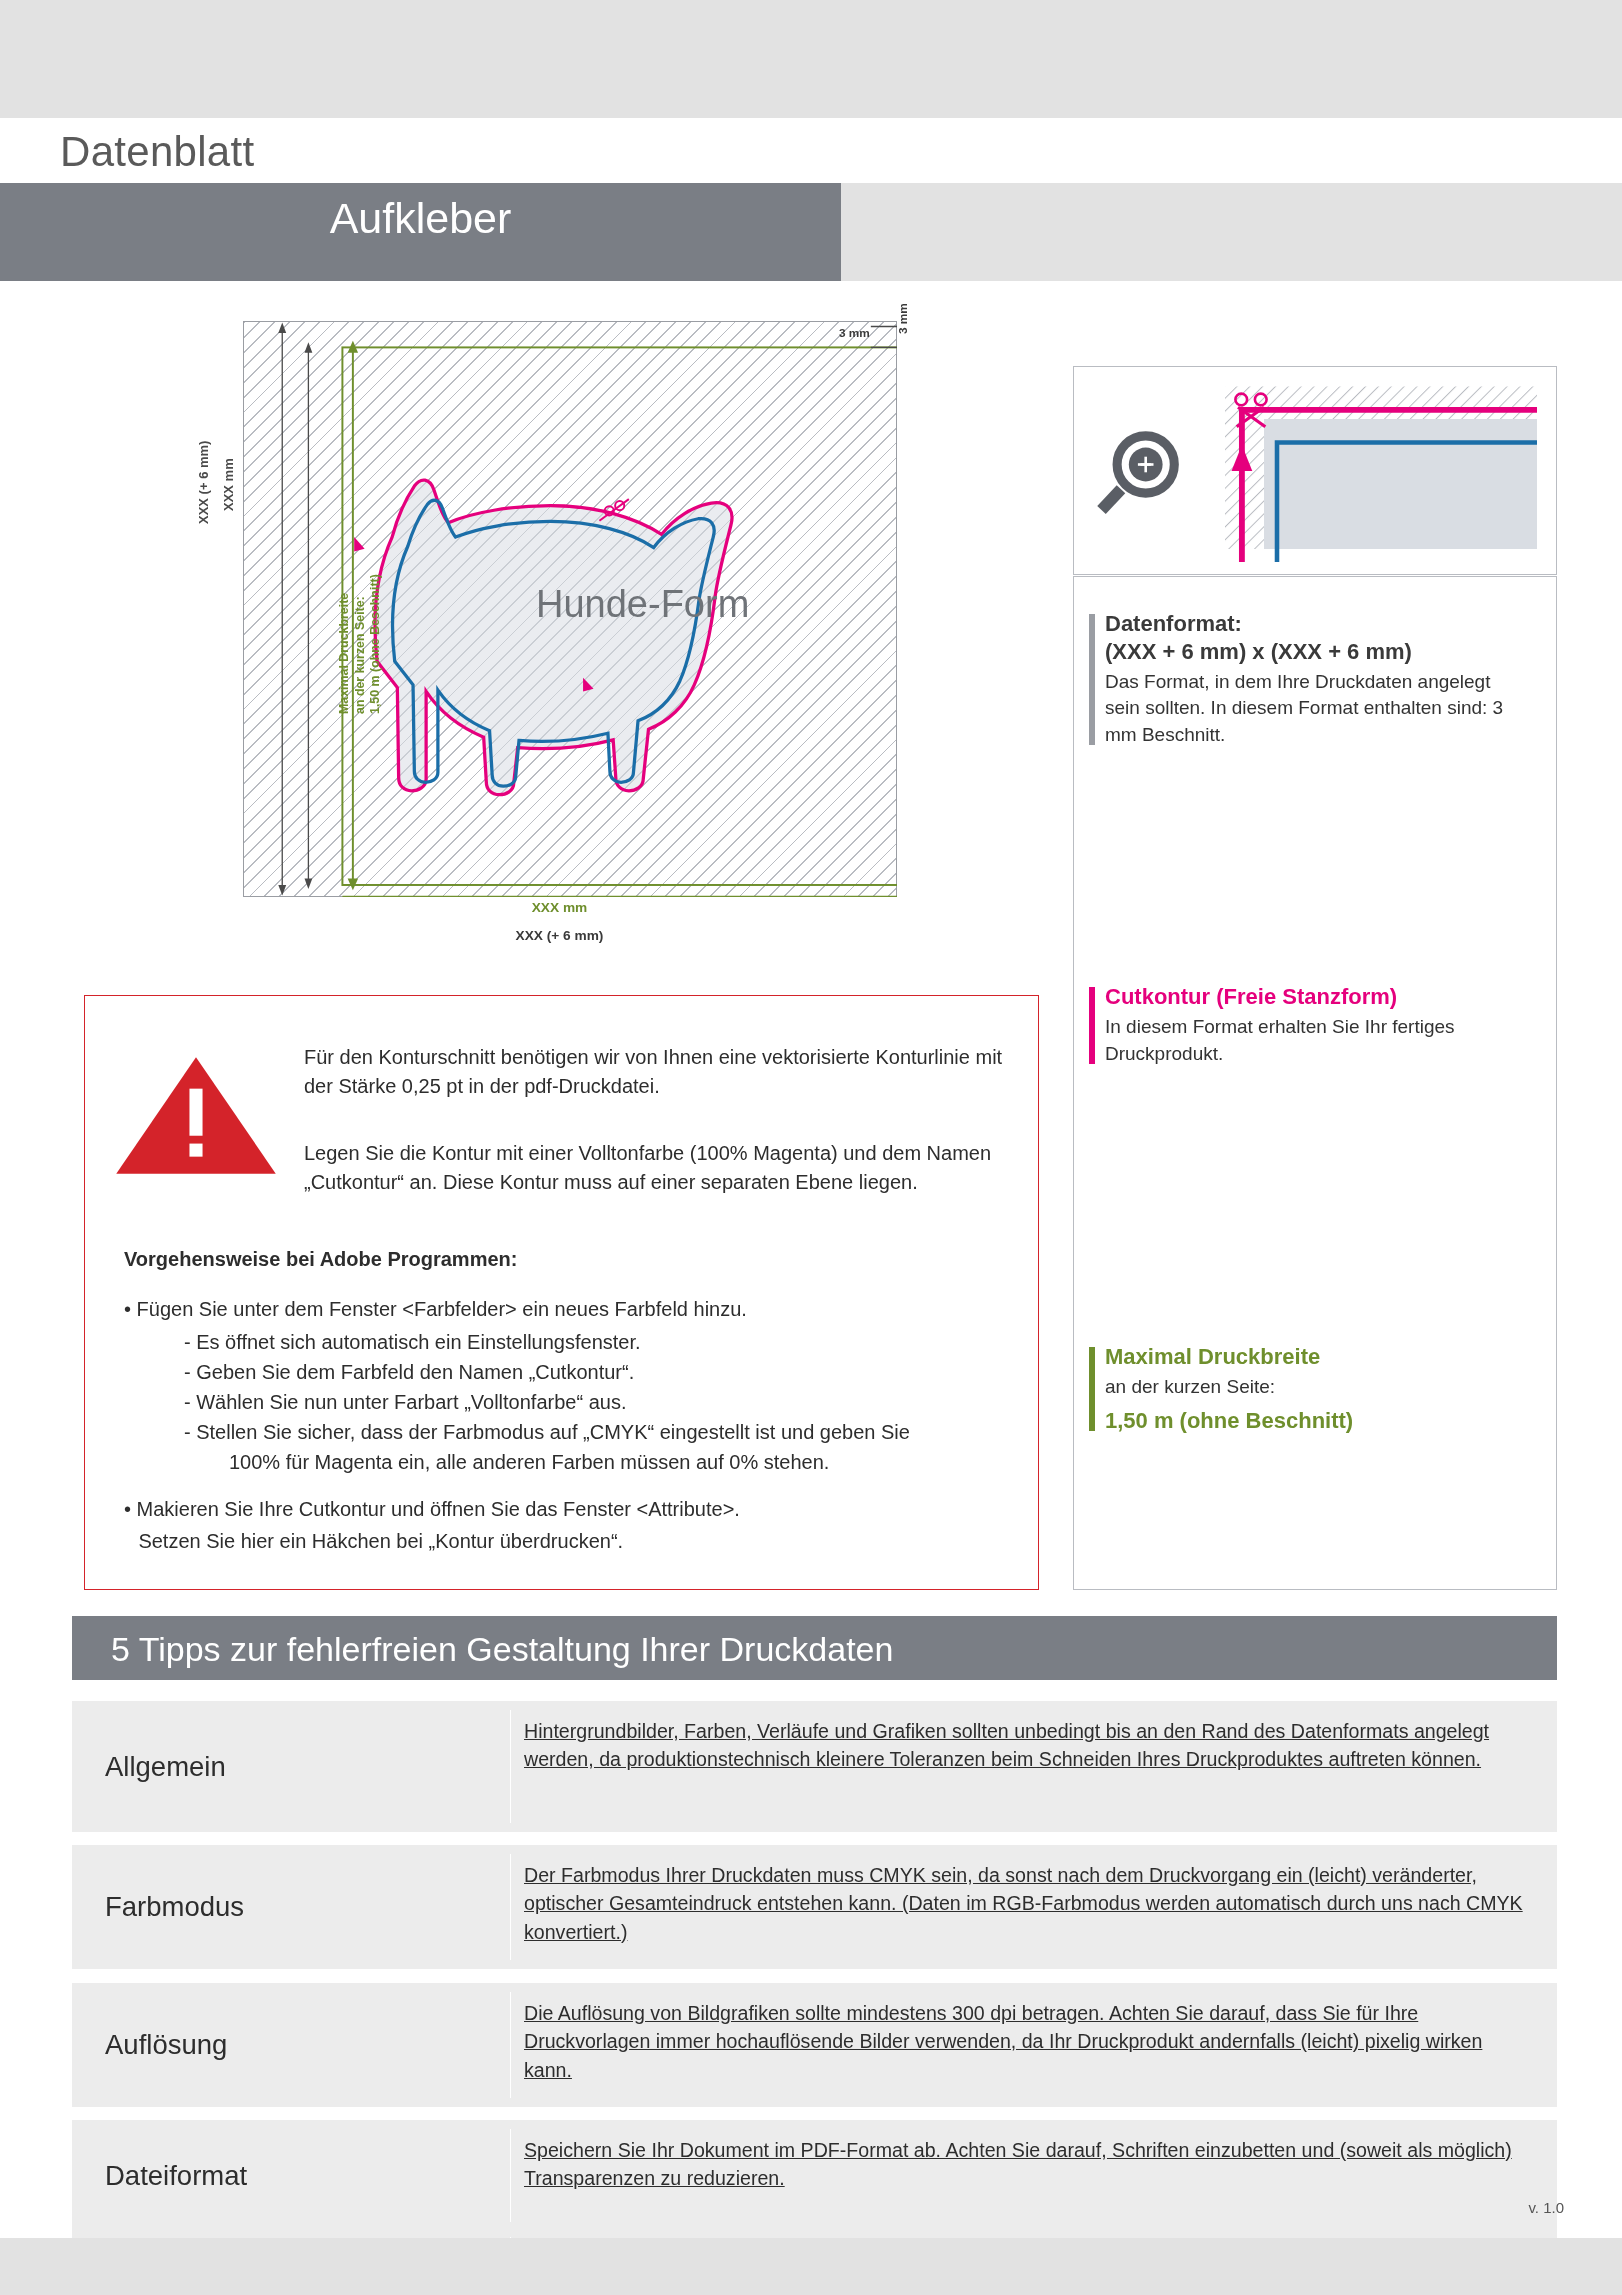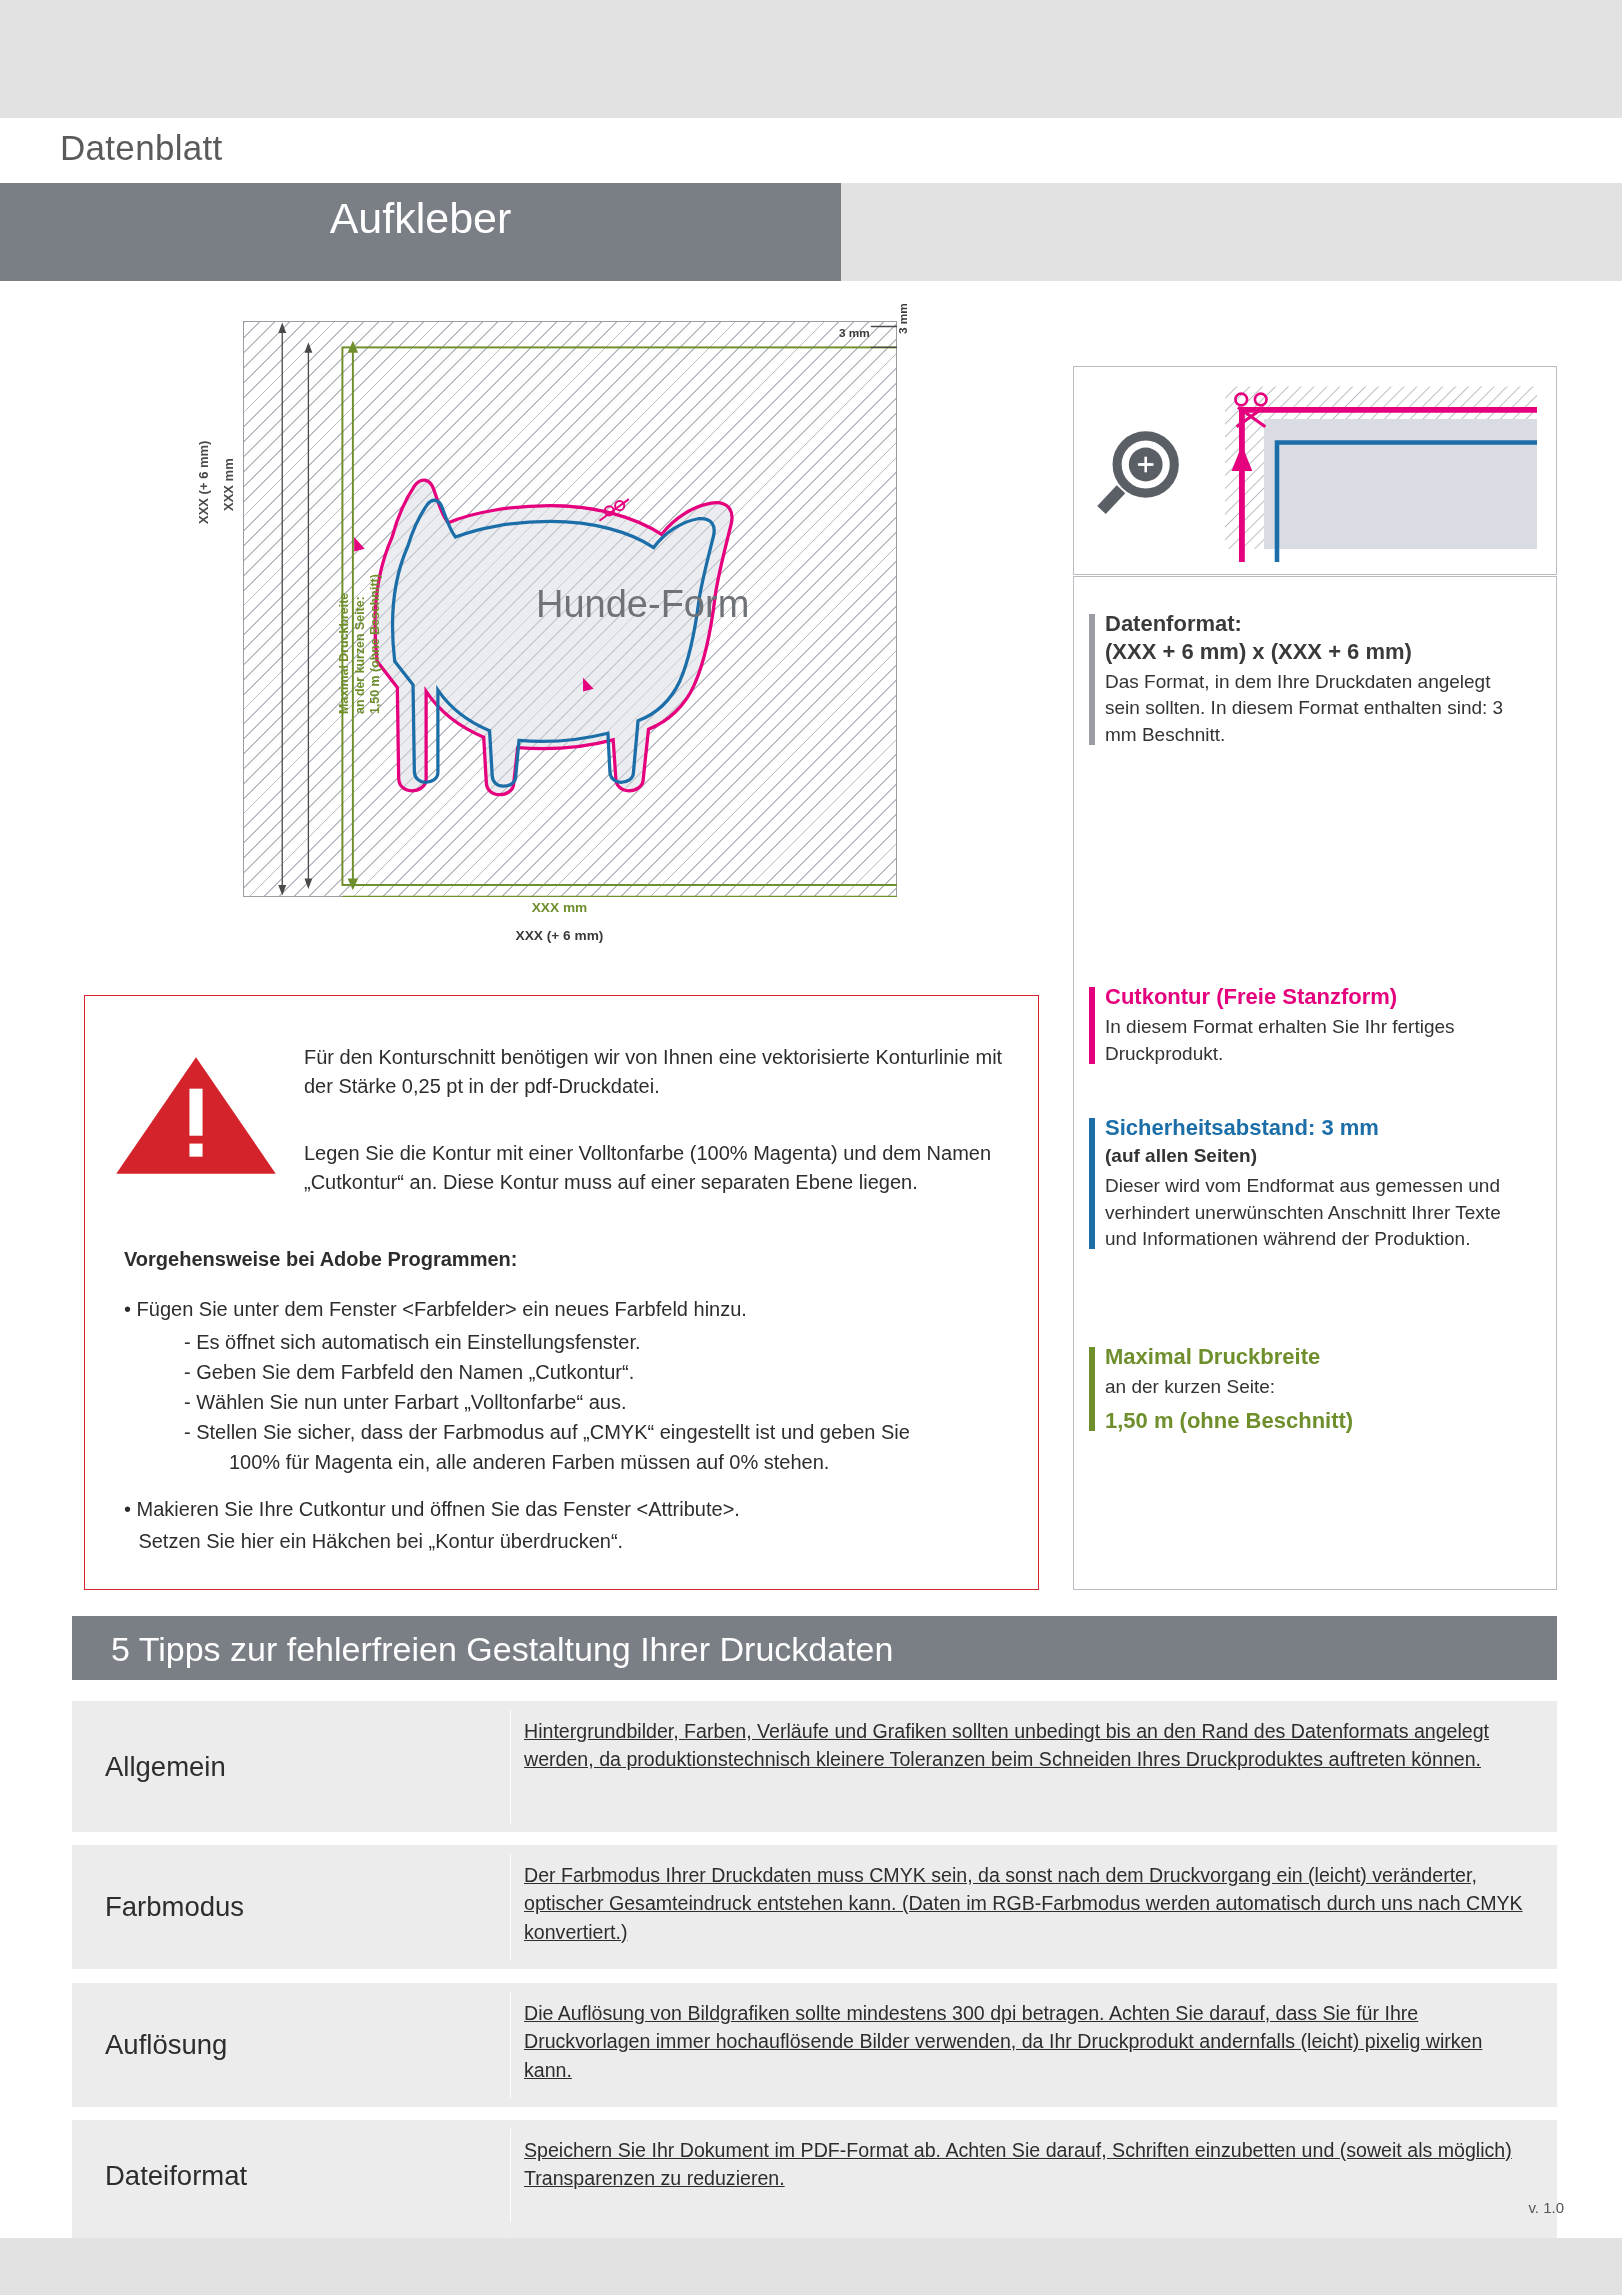--- a/index.html
+++ b/index.html
@@ -17,21 +17,21 @@
   .top-band {
     position:absolute; left:0; top:0; width:1623px; height:118px;
     background:#e2e2e2;
   }
   .datenblatt-tab {
     position:absolute; left:0; top:123px; width:334px; height:59px;
     background:#ffffff;
   }
   .datenblatt-label {
     position:absolute; left:60px; top:128px;
-    font-size:35px; color:#5a5a5a; letter-spacing:0.3px;
+    font-size:42px; color:#5a5a5a; letter-spacing:0.3px;
   }
   .title-band {
     position:absolute; left:0; top:183px; width:1623px; height:98px;
     background:#e2e2e2;
   }
   .title-dark {
     position:absolute; left:0; top:183px; width:841px; height:98px;
     background:#7a7e85;
   }
   .title-text {
@@ -323,26 +323,20 @@
     <p>Das Format, in dem Ihre Druckdaten angelegt sein sollten. In diesem Format enthalten sind: 3 mm Beschnitt.</p>
   </div>
 
 
   <div class="sec" style="top:406px;">
     <div class="bar pink-bar"></div>
     <h3 class="pink">Cutkontur (Freie Stanzform)</h3>
     <p class="pink">In diesem Format erhalten Sie Ihr fertiges Druckprodukt.</p>
   </div>
 
-  <div class="sec" style="top:537px;">
-    <div class="bar blue-bar"></div>
-    <h3 class="blue">Sicherheitsabstand: 3 mm</h3>
-    <p class="blue" style="font-weight:bold;margin-top:1.3px;">(auf allen Seiten)</p>
-    <p class="blue">Dieser wird vom Endformat aus gemessen und verhindert unerwünschten Anschnitt Ihrer Texte und Informationen während der Produktion.</p>
-  </div>
 
   <div class="sec" style="top:766px;">
     <div class="bar green-bar"></div>
     <h3 class="green">Maximal Druckbreite</h3>
     <p class="green">an der kurzen Seite:</p>
     <h3 class="green" style="margin-top:6.5px;">1,50 m (ohne Beschnitt)</h3>
   </div>
 </div>
 
 <div class="tips-head">

